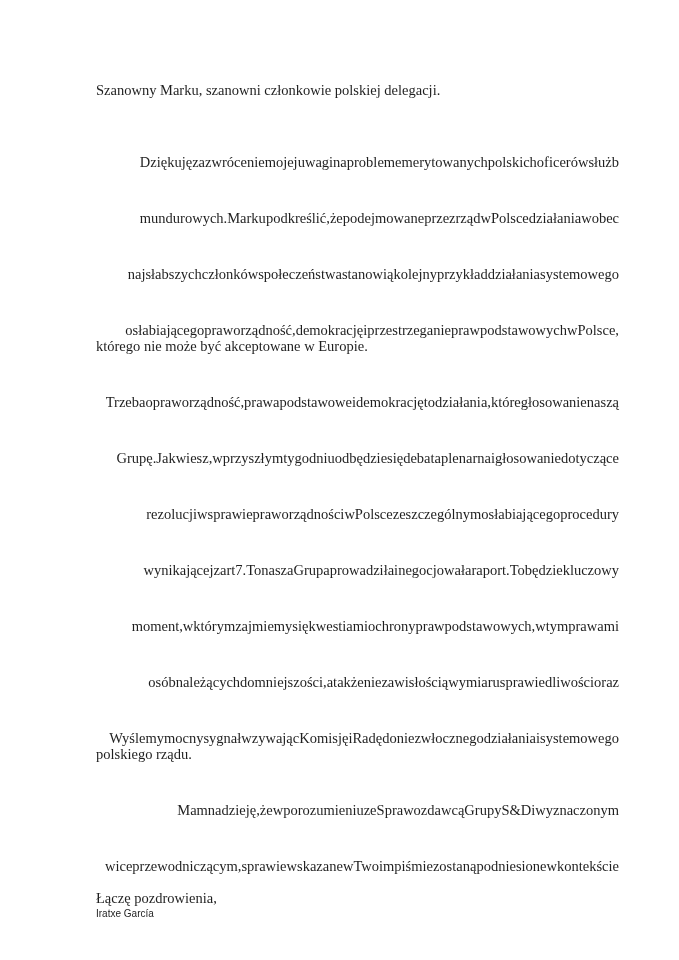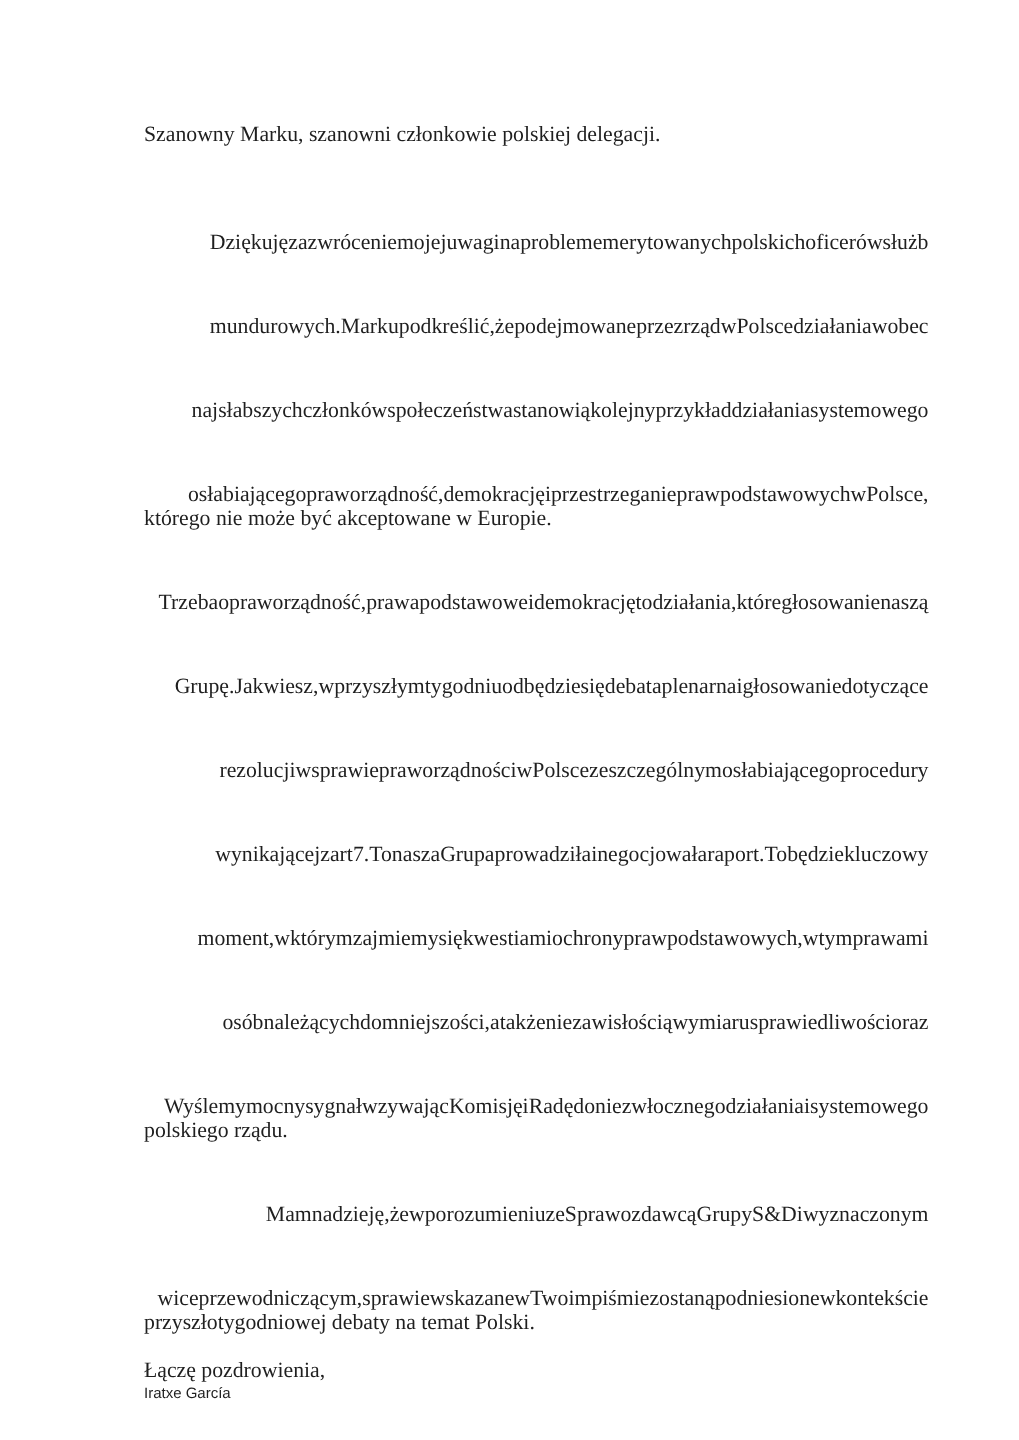--- a/index.html
+++ b/index.html
@@ -214,19 +214,18 @@
           <span>sprawie</span>
           <span>wskazane</span>
           <span>w</span>
           <span>Twoim</span>
           <span>piśmie</span>
           <span>zostaną</span>
           <span>podniesione</span>
           <span>w</span>
           <span>kontekście</span>
         </div>
-        <div class="tline">przyszłotygodniowej debaty na temat Polski.</div>
       </div>
     <div class="blank"></div>
     <div class="tline">Łączę pozdrowienia,</div>
     <div class="tline signature">Iratxe García</div>
   </div>
 </div>
 
 </body></html>

